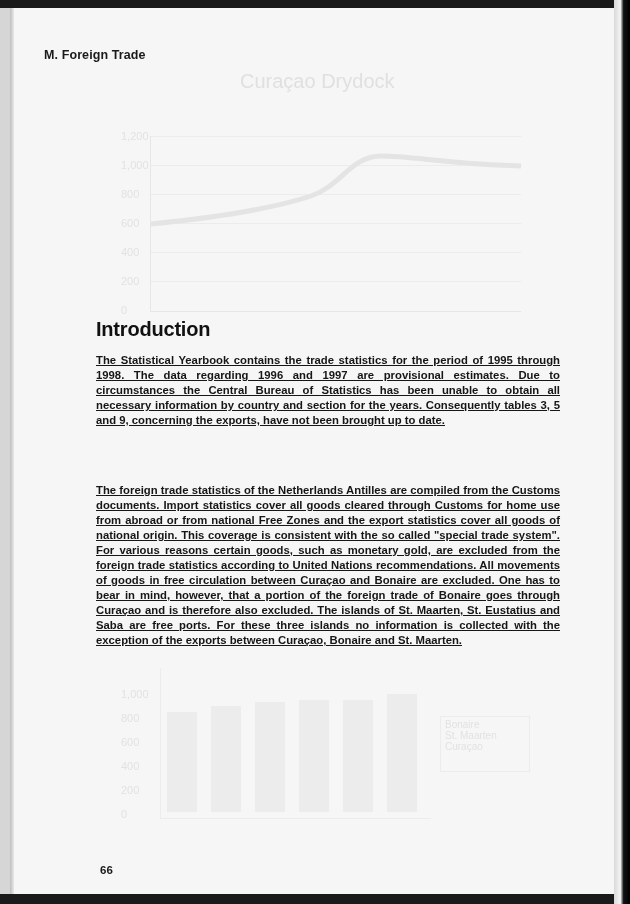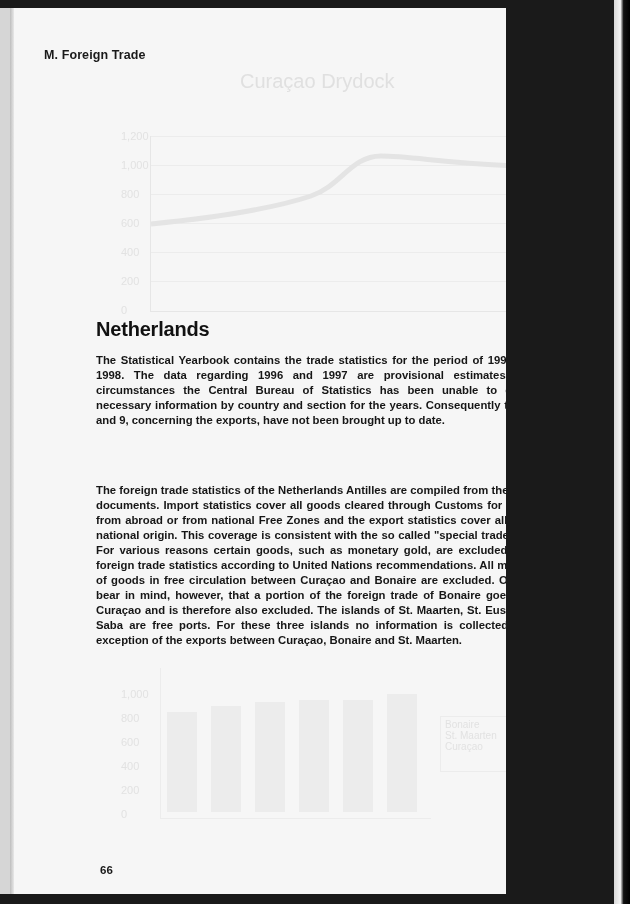--- a/index.html
+++ b/index.html
@@ -2,21 +2,21 @@
 <html><head>
   <meta charset="utf-8">
   <style>
     html, body { margin: 0; padding: 0; }
     body {
       width: 630px; height: 904px; position: relative; overflow: hidden;
       background: #1a1a1a;
       font-family: "Liberation Sans", sans-serif;
     }
     .page {
-      position: absolute; left: 0; top: 8px; width: 506px; height: 886px;
+      position: absolute; left: 0; top: 8px; width: 614px; height: 886px;
       background: #f6f6f6;
       border-left: 10px solid #d6d6d6;
       box-sizing: border-box;
       overflow: hidden;
     }
     .page::before {
       content: ""; position: absolute; left: 0; top: 0; bottom: 0; width: 4px;
       background: linear-gradient(to right, #bdbdbd, #e8e8e8);
     }
     .edge-right {
@@ -53,21 +53,21 @@
       font-family: "Liberation Sans", sans-serif; letter-spacing: -0.2px;
     }
     .body-text {
       position: absolute; left: 86px; width: 464px;
       font-size: 11.3px; line-height: 15px; color: #161616;
       font-weight: bold; text-align: justify;
       font-family: "Liberation Sans", sans-serif;
     }
     .p1 { top: 345px; }
     .p2 { top: 475px; }
-    .body-text span { display: block; }
+    .body-text span { display: block; text-decoration: underline; }
     .page-number {
       position: absolute; left: 90px; top: 856px;
       font-size: 11.5px; font-weight: bold; color: #1a1a1a;
     }
   </style>
 </head>
 <body>
 
 <div class="page">
 
@@ -105,21 +105,21 @@
     <div class="bar" style="left:226px;height:118px"></div>
   </div>
   <div class="ghost ghost-legend">
     <div>Bonaire</div>
     <div>St. Maarten</div>
     <div>Curaçao</div>
   </div>
 
   <div class="running-head">M. Foreign Trade</div>
 
-  <h1 class="heading" style="margin:0">Netherlands</h1>
+  <h1 class="heading" style="margin:0">Introduction</h1>
 
   <div class="body-text p1">
     <span>The Statistical Yearbook contains the trade statistics for the period of 1995 through 1998. The data regarding 1996 and 1997 are provisional estimates. Due to circumstances the Central Bureau of Statistics has been unable to obtain all necessary information by country and section for the years. Consequently tables 3, 5 and 9, concerning the exports, have not been brought up to date.</span>
   </div>
 
   <div class="body-text p2">
     <span>The foreign trade statistics of the Netherlands Antilles are compiled from the Customs documents. Import statistics cover all goods cleared through Customs for home use from abroad or from national Free Zones and the export statistics cover all goods of national origin. This coverage is consistent with the so called "special trade system". For various reasons certain goods, such as monetary gold, are excluded from the foreign trade statistics according to United Nations recommendations. All movements of goods in free circulation between Curaçao and Bonaire are excluded. One has to bear in mind, however, that a portion of the foreign trade of Bonaire goes through Curaçao and is therefore also excluded. The islands of St. Maarten, St. Eustatius and Saba are free ports. For these three islands no information is collected with the exception of the exports between Curaçao, Bonaire and St. Maarten.</span>
   </div>
 
   <div class="page-number">66</div>

